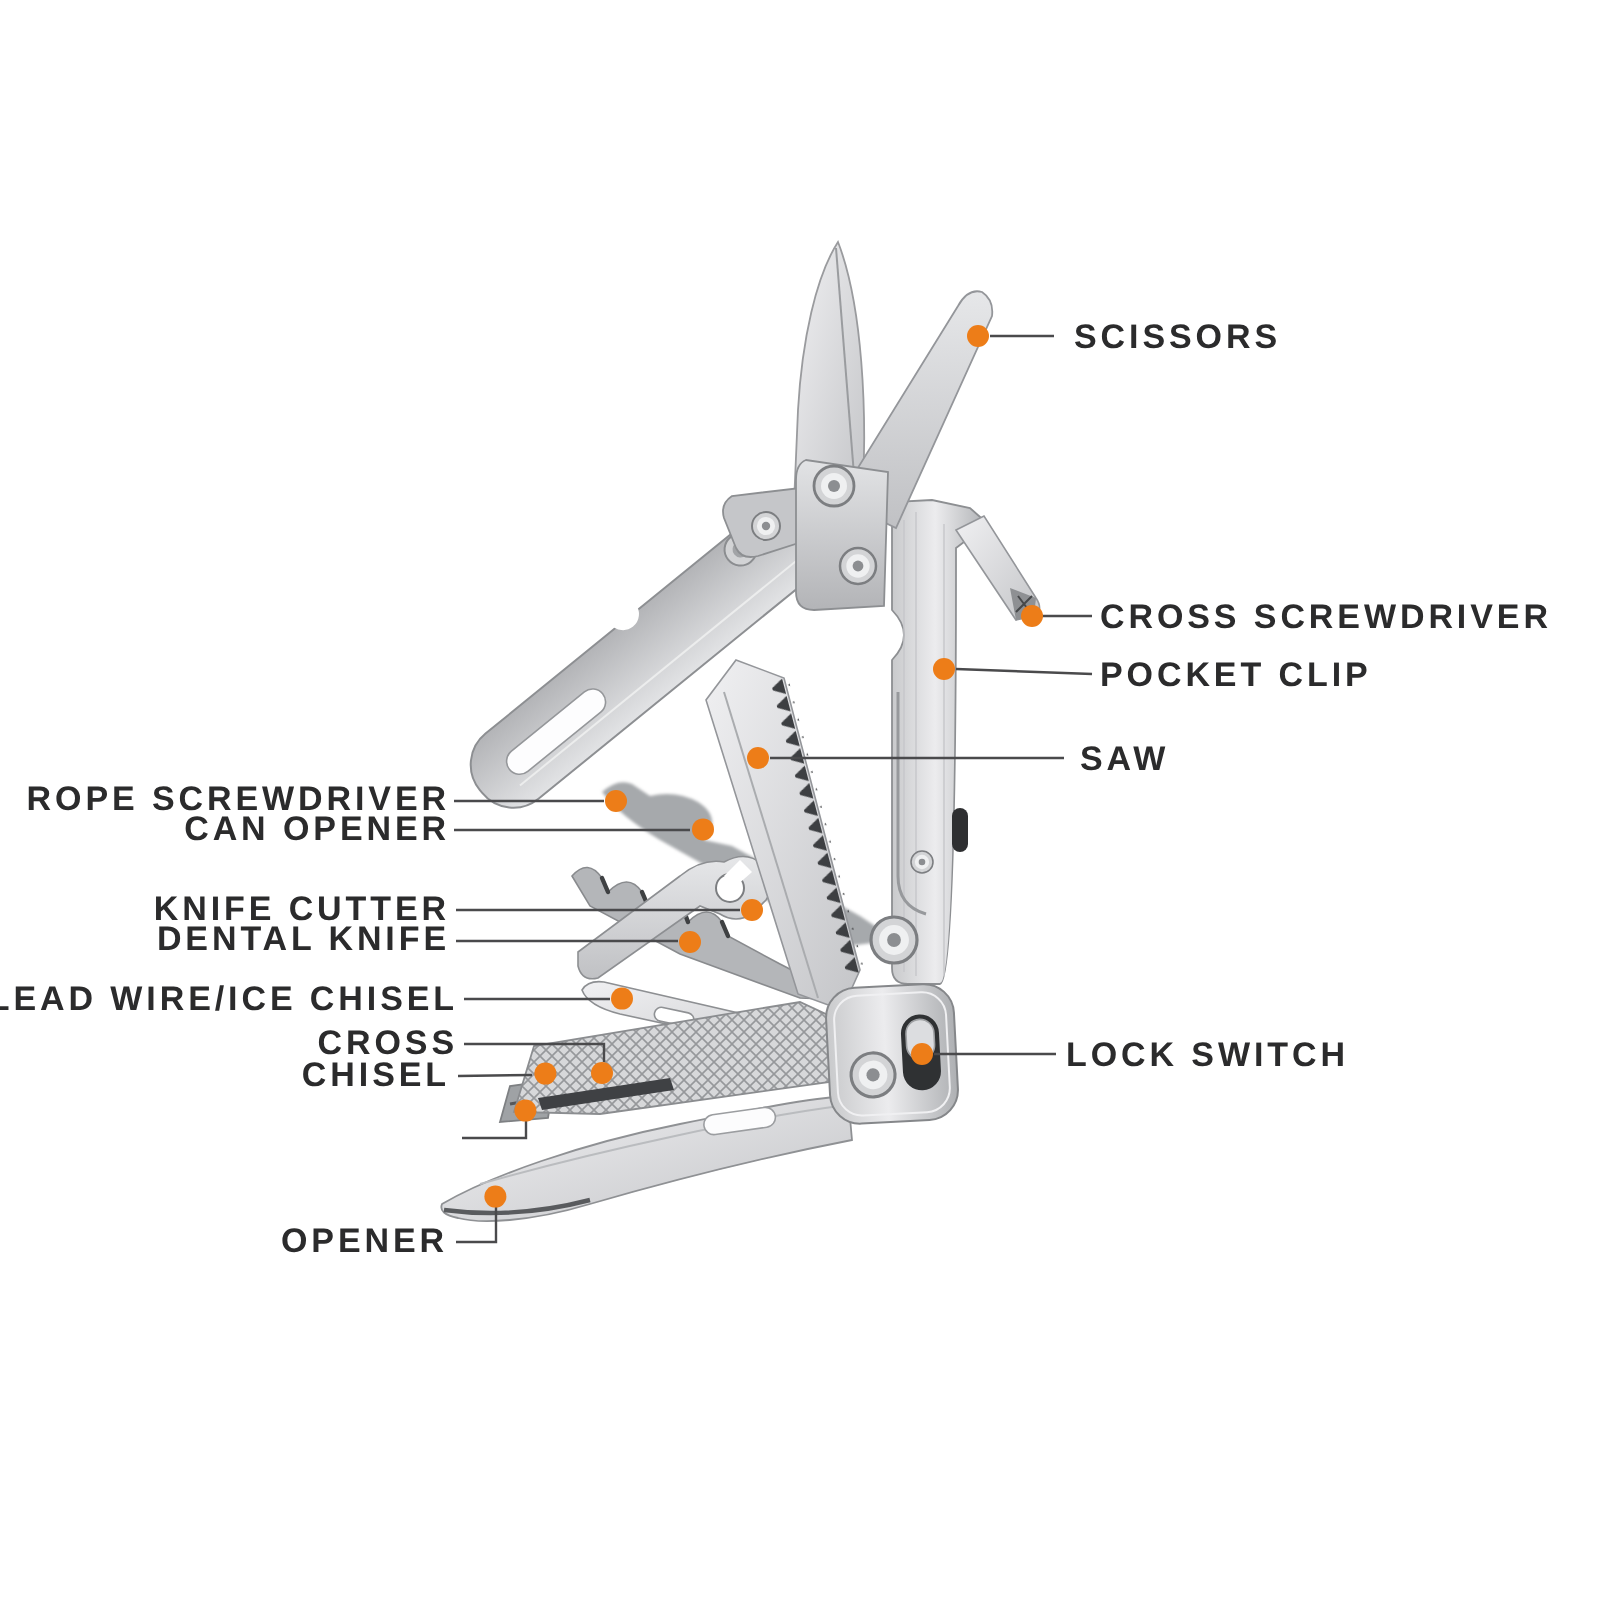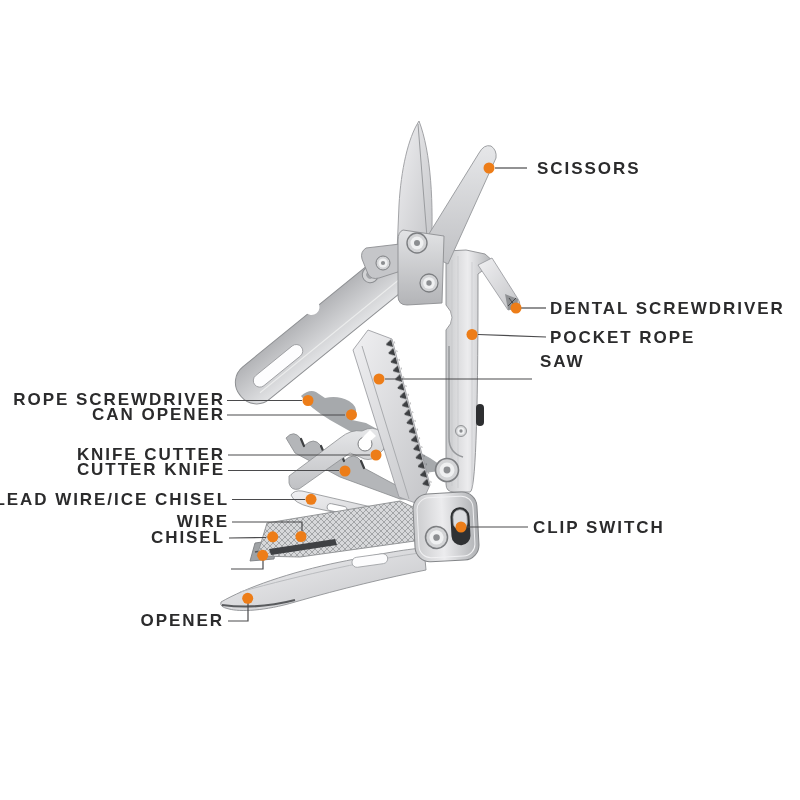--- a/index.html
+++ b/index.html
@@ -171,27 +171,27 @@
       <circle cx="345" cy="471" r="5.5"></circle>
       <circle cx="311" cy="499.3" r="5.5"></circle>
       <circle cx="301" cy="536.5" r="5.5"></circle>
       <circle cx="272.7" cy="536.8" r="5.5"></circle>
       <circle cx="262.7" cy="555.3" r="5.5"></circle>
       <circle cx="247.7" cy="598.3" r="5.5"></circle>
     </g>
   </svg>
 
   <div class="label" style="left:537px;top:158px">SCISSORS</div>
-  <div class="label" style="left:550px;top:298px">DENTAL SCREWDRIVER</div>
-  <div class="label" style="left:550px;top:327px">POCKET ROPE</div>
-  <div class="label" style="left:540px;top:351px">SAW</div>
-  <div class="label" style="left:533px;top:517px">CLIP SWITCH</div>
+  <div class="label" style="left:550px;top:298px">CROSS SCREWDRIVER</div>
+  <div class="label" style="left:550px;top:327px">POCKET CLIP</div>
+  <div class="label" style="left:540px;top:369px">SAW</div>
+  <div class="label" style="left:533px;top:517px">LOCK SWITCH</div>
 
   <div class="label left-side" style="right:575px;top:389px">ROPE SCREWDRIVER</div>
   <div class="label left-side" style="right:575px;top:404px">CAN OPENER</div>
   <div class="label left-side" style="right:575px;top:444px">KNIFE CUTTER</div>
-  <div class="label left-side" style="right:575px;top:459px">CUTTER KNIFE</div>
+  <div class="label left-side" style="right:575px;top:459px">DENTAL KNIFE</div>
   <div class="label left-side" style="right:571px;top:489px">LEAD WIRE/ICE CHISEL</div>
-  <div class="label left-side" style="right:571px;top:511px">WIRE</div>
+  <div class="label left-side" style="right:571px;top:511px">CROSS</div>
   <div class="label left-side" style="right:575px;top:527px">CHISEL</div>
   <div class="label left-side" style="right:576px;top:610px">OPENER</div>
 
 </div>
 
 </body></html>

